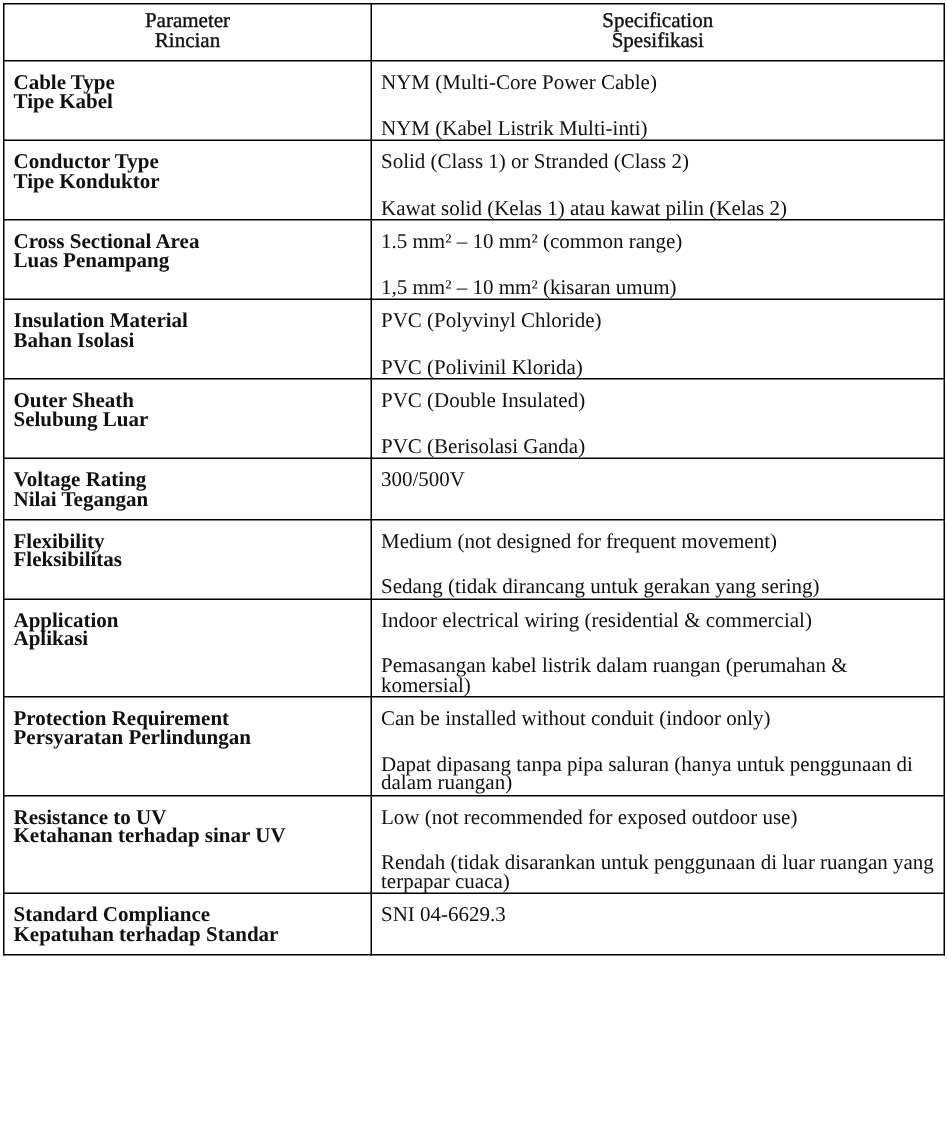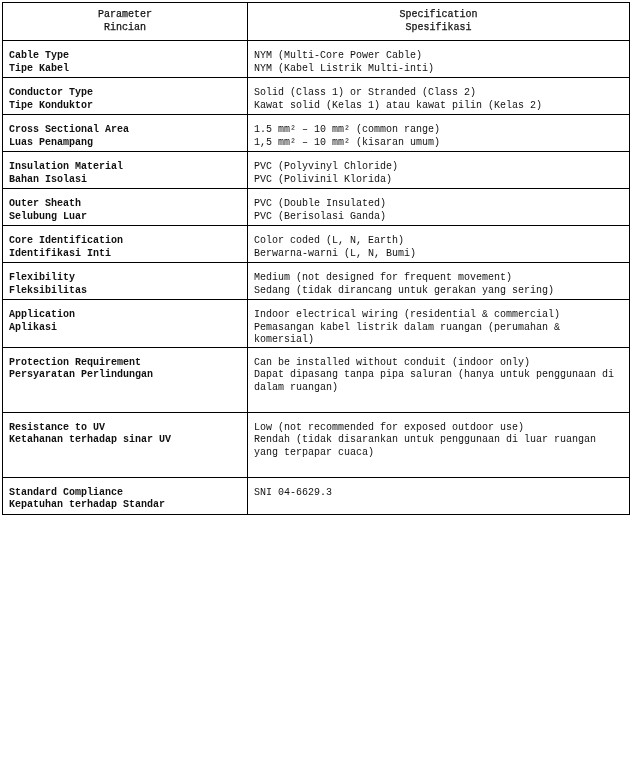--- a/index.html
+++ b/index.html
@@ -1,22 +1,22 @@
 <!DOCTYPE html>
 <html><head>
 <meta charset="utf-8">
 <style>
   html, body { margin:0; padding:0; background:#ffffff; }
   body { width:632px; height:761px; overflow:hidden; }
   .wrap { position:absolute; left:2px; top:2px; }
   table {
     border-collapse: collapse;
     width: 627px;
-    font-family: Liberation Mono, monospace;
-    font-size: 10px;
+    font-family: Liberation Serif, serif;
+    font-size: 14px;
     line-height: 12.5px;
     color:#111;
     table-layout: fixed;
   }
   col.c1 { width: 245px; }
   col.c2 { width: 382px; }
   th, td {
     border: 1.3px solid #000;
     vertical-align: top;
     padding: 0 6px;
@@ -26,21 +26,21 @@
     vertical-align: middle;
     font-weight: normal;
     height: 37px;
     padding: 0 6px;
     -webkit-text-stroke: 0.25px #111;
   }
   td { height: 37px; padding-top: 9px; padding-bottom: 0; box-sizing: border-box; }
   td.param { font-weight: bold; }
   td.tall { height: 65px; }
   .line { display:block; white-space: nowrap; }
-  .wrapline { display:block; white-space: normal; }
+  .wrapline { display:block; white-space: normal; margin-top: 18px; }
 </style>
 </head>
 <body>
 
 <div class="wrap">
 <table>
   <colgroup>
         <col class="c1">
         <col class="c2">
       </colgroup>
@@ -107,33 +107,33 @@
     <td class="param">
       <span class="line">Outer Sheath</span>
       <span class="line">Selubung Luar</span>
     </td>
     <td class="spec">
       <span class="line">PVC (Double Insulated)</span>
       <span class="wrapline">PVC (Berisolasi Ganda)</span>
     </td>
   </tr>
 
+  <tr>
+    <td class="param">
+      <span class="line">Voltage Rating</span>
+      <span class="line">Nilai Tegangan</span>
+    </td>
+    <td class="spec">
+      <span class="line">300/500V</span>
+      <span class="wrapline"></span>
+    </td>
+  </tr>
 
 
 
-  <tr>
-    <td class="param">
-      <span class="line">Core Identification</span>
-      <span class="line">Identifikasi Inti</span>
-    </td>
-    <td class="spec">
-      <span class="line">Color coded (L, N, Earth)</span>
-      <span class="wrapline">Berwarna-warni (L, N, Bumi)</span>
-    </td>
-  </tr>
 
   <tr>
     <td class="param">
       <span class="line">Flexibility</span>
       <span class="line">Fleksibilitas</span>
     </td>
     <td class="spec">
       <span class="line">Medium (not designed for frequent movement)</span>
       <span class="wrapline">Sedang (tidak dirancang untuk gerakan yang sering)</span>
     </td>

